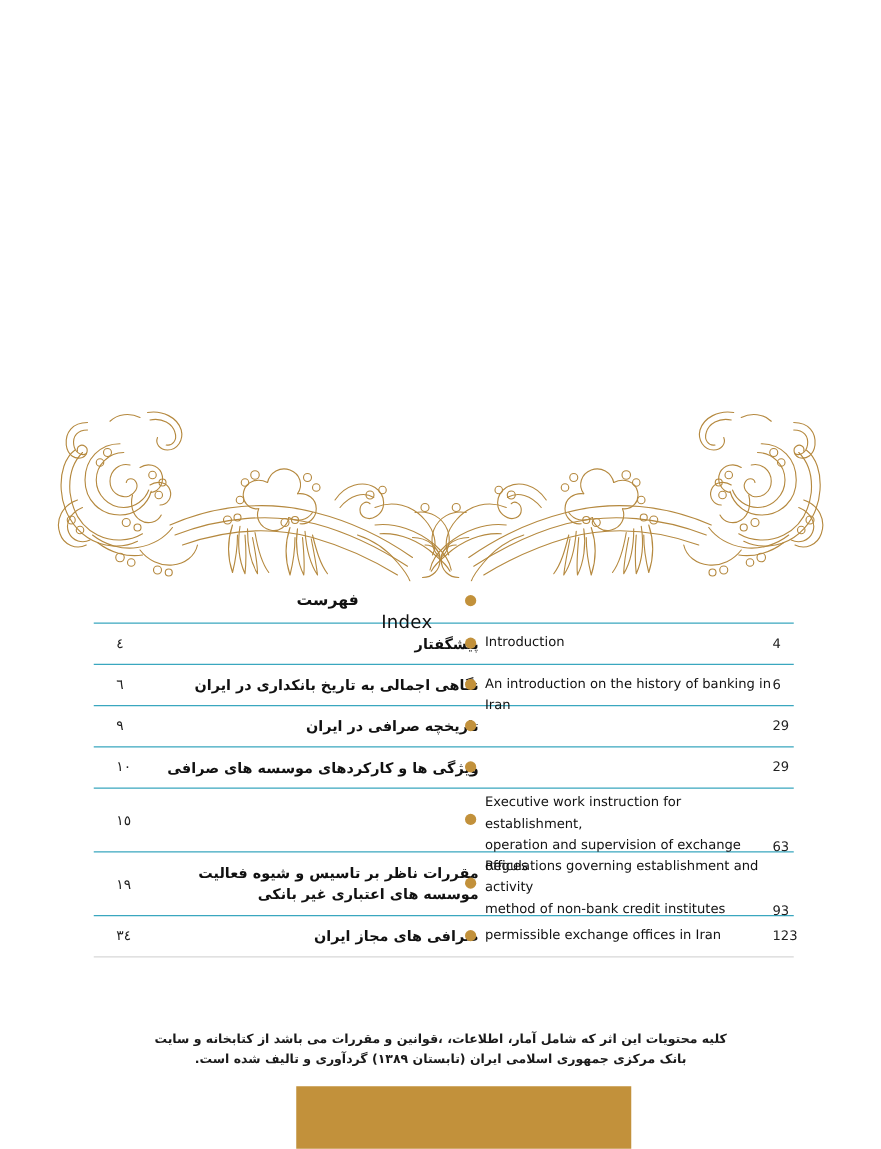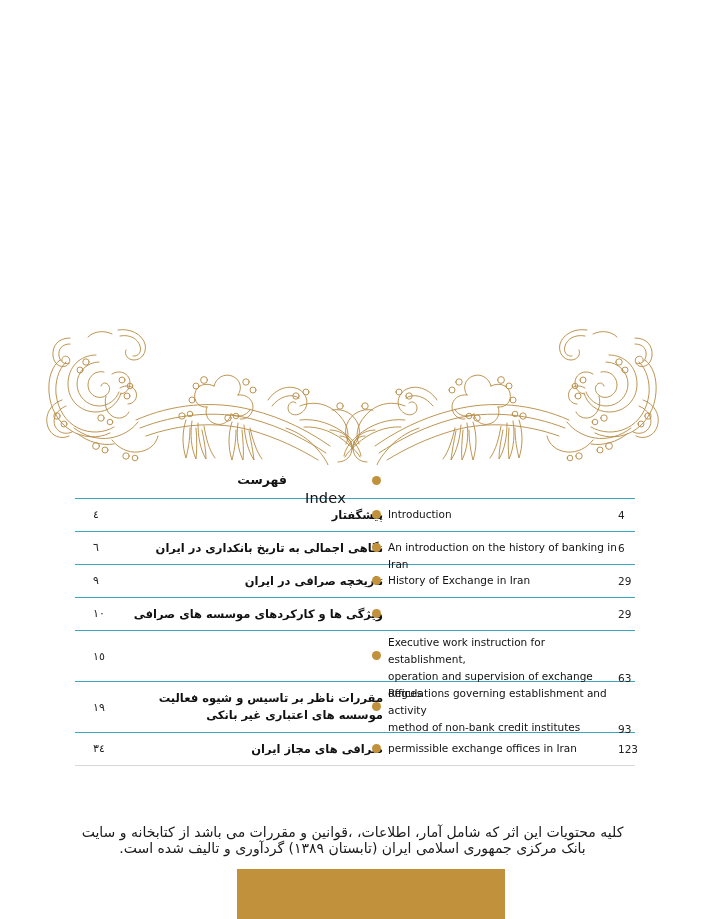--- a/index.html
+++ b/index.html
@@ -142,23 +142,23 @@
   .row.h2 .bullet { top: 20px; }
 
   
   #footnote {
     position: absolute;
     left: 0;
     top: 824px;
     width: 705px;
     text-align: center;
     direction: rtl;
-    font-size: 14px;
+    font-size: 10px;
     line-height: 16px;
-    font-weight: normal;
+    font-weight: bold;
     color: #1a1a1a;
   }
   #footnote div { white-space: nowrap; }
 
   
   #gold-bar {
     position: absolute;
     left: 237px;
     top: 869px;
     width: 268px;
@@ -285,21 +285,20 @@
     <span class="bullet"></span>
     <span class="en">An introduction on the history of banking in Iran</span>
     <span class="num-en">6</span>
   </div>
   <div class="rule"></div>
 
   <div class="row h1">
     <span class="num-fa">٩</span>
     <span class="fa">تاریخچه صرافی در ایران</span>
     <span class="bullet"></span>
-    <span class="en">History of Exchange in Iran</span>
     <span class="num-en">29</span>
   </div>
   <div class="rule"></div>
 
   <div class="row h1">
     <span class="num-fa">١٠</span>
     <span class="fa">ویژگی ها و کارکردهای موسسه های صرافی</span>
     <span class="bullet"></span>
     <span class="num-en">29</span>
   </div>

